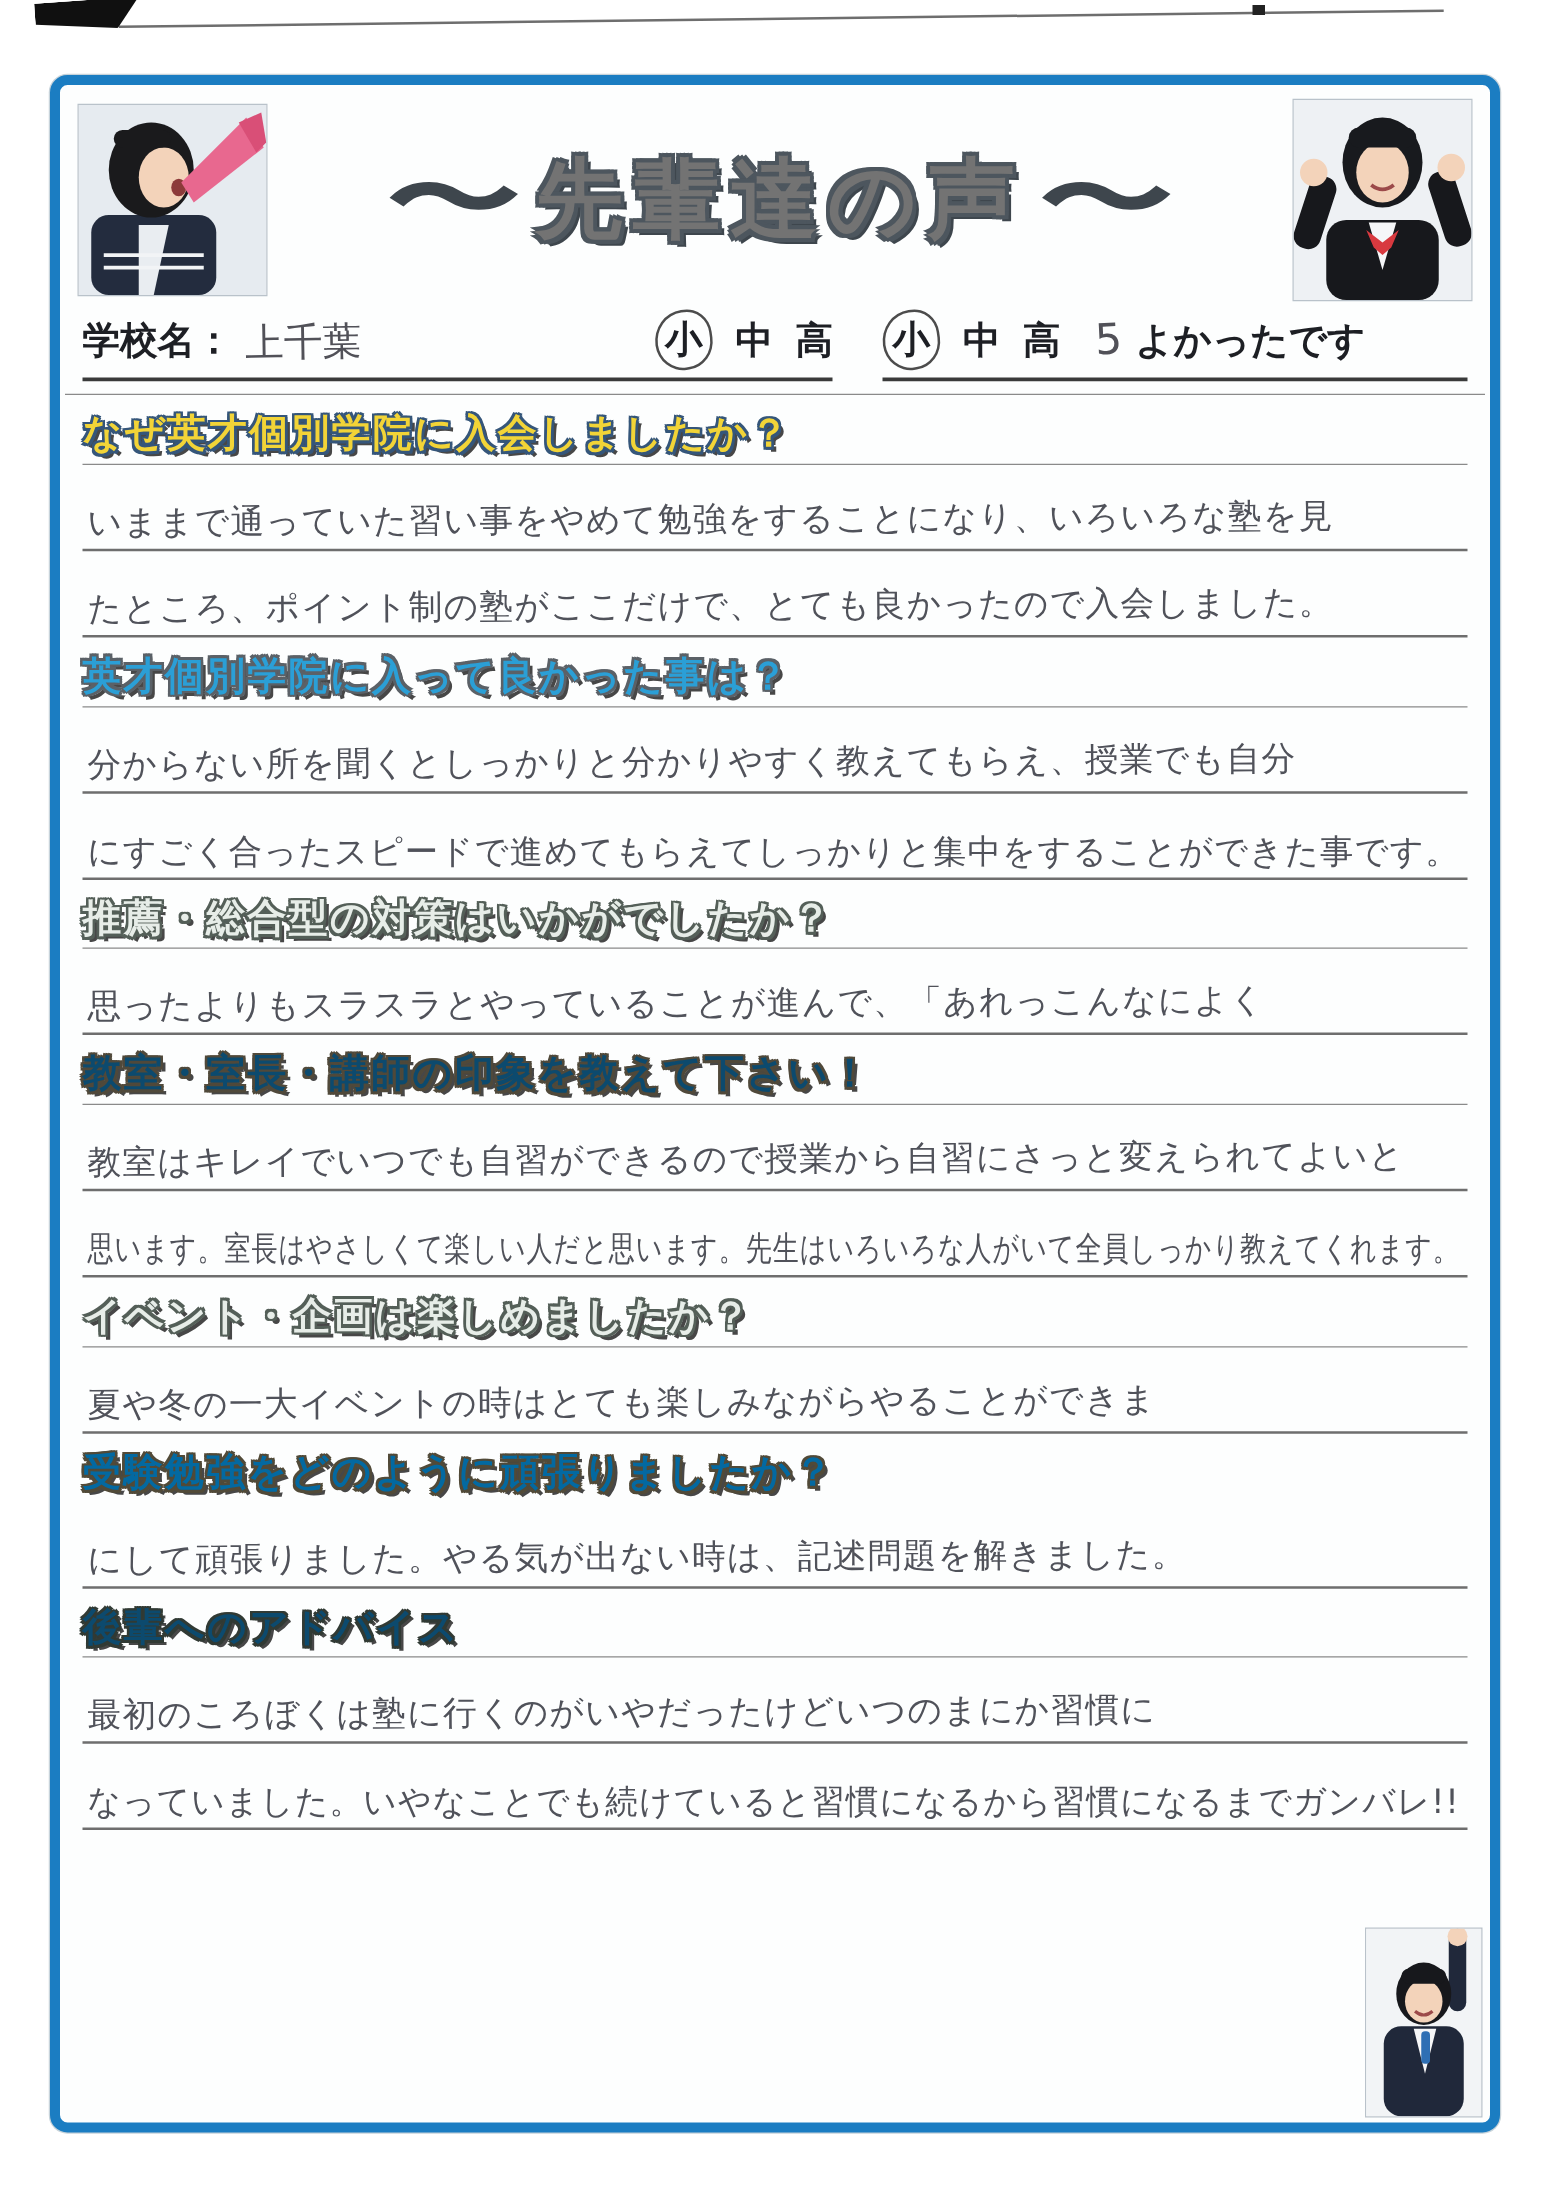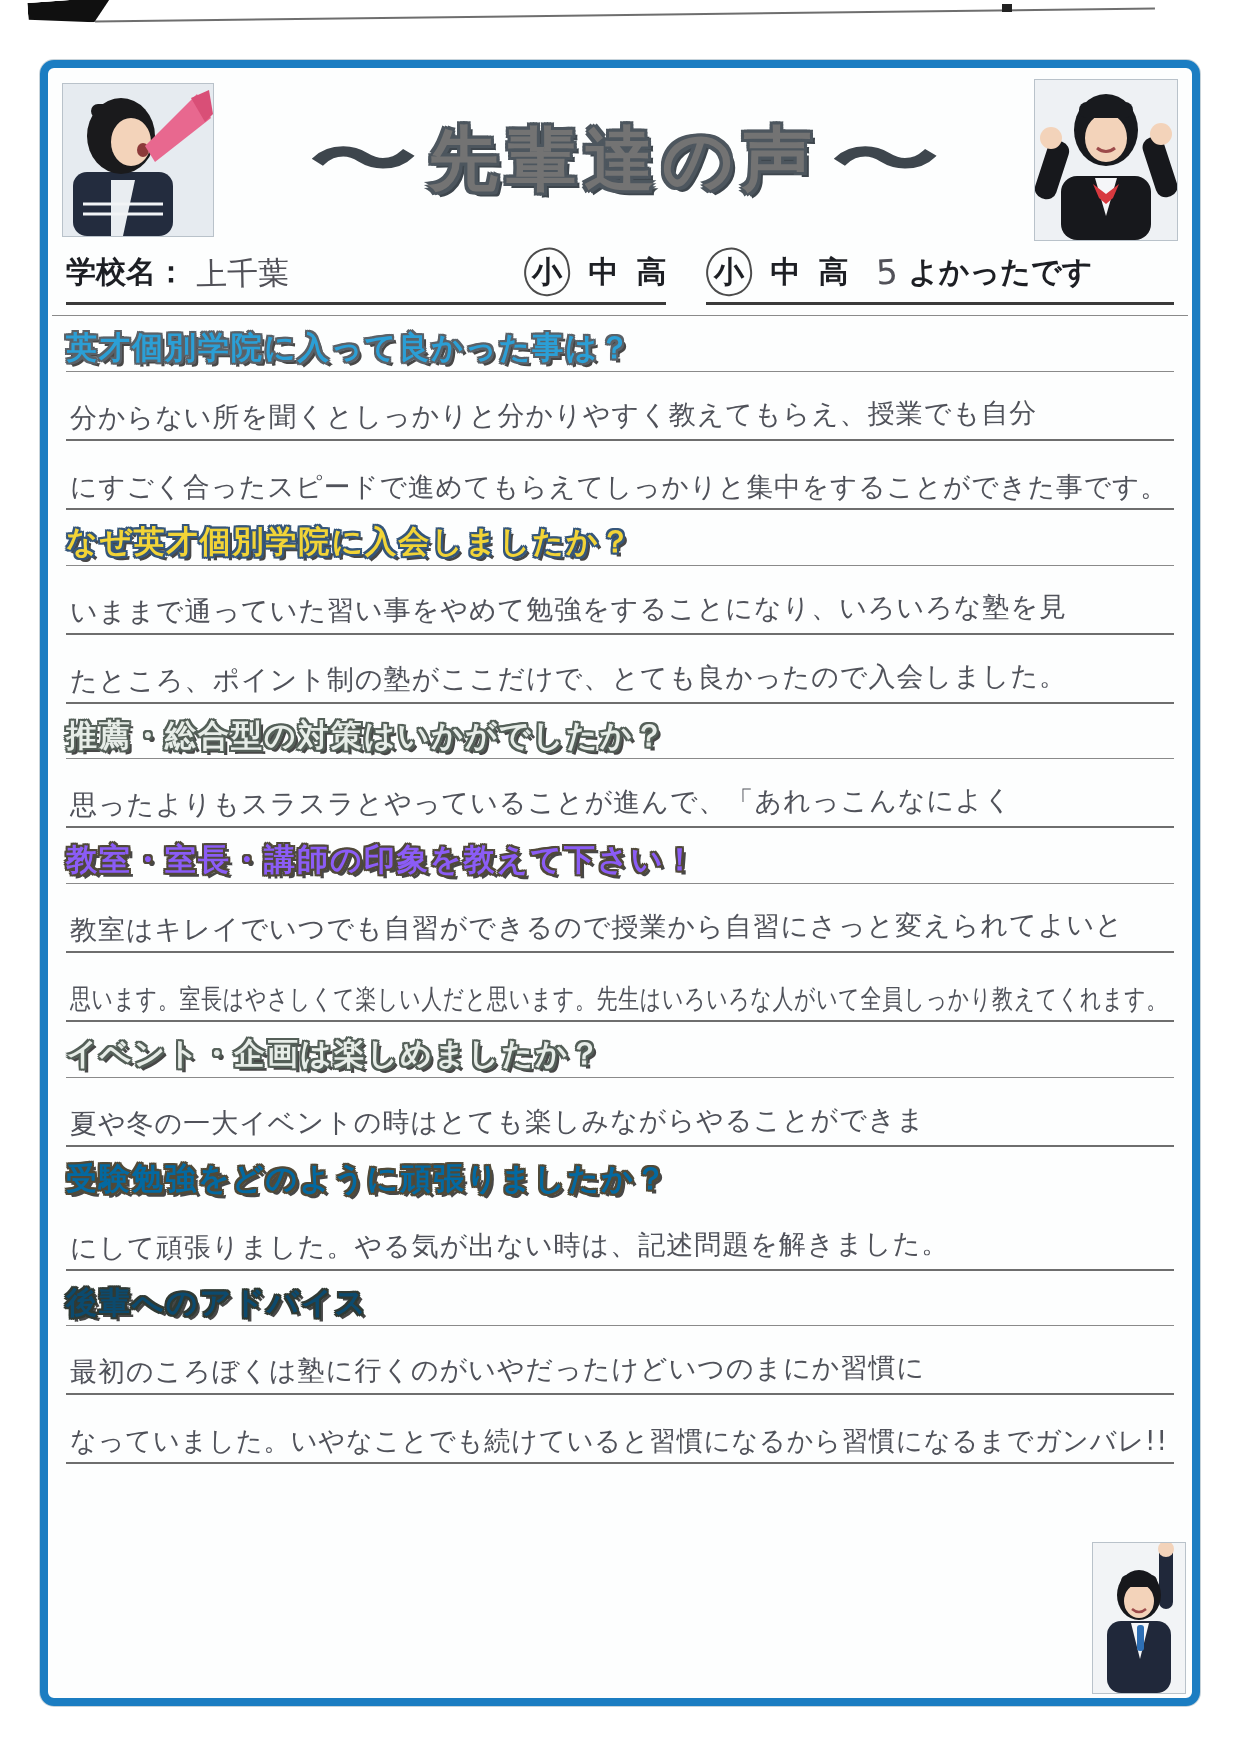--- a/index.html
+++ b/index.html
@@ -46,21 +46,21 @@
 
   
   main{padding:0 18px;}
   .qh{font-size:31px;font-weight:bold;letter-spacing:2px;margin:12px 0 4px 0;line-height:1.25;}
   .st-yellow{color:#f2d437;text-shadow:-2px -2px 0 #35567a,2px -2px 0 #35567a,-2px 2px 0 #35567a,
              2px 2px 0 #35567a,0 -2px 0 #35567a,0 2px 0 #35567a,-2px 0 0 #35567a,2px 0 0 #35567a,4px 4px 0 #474747;}
   .st-blue{color:#2b9fd6;text-shadow:-2px -2px 0 #5b6167,2px -2px 0 #5b6167,-2px 2px 0 #5b6167,
              2px 2px 0 #5b6167,0 -2px 0 #5b6167,0 2px 0 #5b6167,-2px 0 0 #5b6167,2px 0 0 #5b6167,4px 4px 0 #474747;}
   .st-mist{color:#e7ede8;text-shadow:-2px -2px 0 #545f58,2px -2px 0 #545f58,-2px 2px 0 #545f58,
              2px 2px 0 #545f58,0 -2px 0 #545f58,0 2px 0 #545f58,-2px 0 0 #545f58,2px 0 0 #545f58,4px 4px 0 #474747;}
-  .st-goldsoft{color:#8b5cf6;text-shadow:-2px -2px 0 #50493a,2px -2px 0 #50493a,-2px 2px 0 #50493a,
+  .st-goldsoft{color:#0c4a6e;text-shadow:-2px -2px 0 #50493a,2px -2px 0 #50493a,-2px 2px 0 #50493a,
              2px 2px 0 #50493a,0 -2px 0 #50493a,0 2px 0 #50493a,-2px 0 0 #50493a,2px 0 0 #50493a,4px 4px 0 #474747;}
   .st-gold{color:#0369a1;text-shadow:-2px -2px 0 #514a38,2px -2px 0 #514a38,-2px 2px 0 #514a38,
              2px 2px 0 #514a38,0 -2px 0 #514a38,0 2px 0 #514a38,-2px 0 0 #514a38,2px 0 0 #514a38,4px 4px 0 #474747;}
   .st-green{color:#0c4a6e;text-shadow:-2px -2px 0 #313a34,2px -2px 0 #313a34,-2px 2px 0 #313a34,
              2px 2px 0 #313a34,0 -2px 0 #313a34,0 2px 0 #313a34,-2px 0 0 #313a34,2px 0 0 #313a34,4px 4px 0 #474747;}
 
   .ans-line{height:64px;border-bottom:2px solid #6e6e6e;display:flex;align-items:flex-end;
             overflow:hidden;padding:0 4px 3px 4px;}
   .ans-line.first{border-top:1.5px solid #8a8a8a;}
   .hand-line{display:inline-block;white-space:nowrap;transform-origin:left bottom;
@@ -136,36 +136,36 @@
       </span>
       <span class="hand join-num">5</span>
       <span>よかったです</span>
     </div>
   </div>
   <div class="school-sep"></div>
 
   <main>
 
     <section class="qa">
+      <h2 class="qh st-yellow">なぜ英才個別学院に入会しましたか？</h2>
+      <div class="ans-line first">
+        <span class="hand-line">いままで通っていた習い事をやめて勉強をすることになり、いろいろな塾を見</span>
+        </div>
+      <div class="ans-line">
+        <span class="hand-line">たところ、ポイント制の塾がここだけで、とても良かったので入会しました。</span>
+        </div>
+    </section>
+
+    <section class="qa">
       <h2 class="qh st-blue">英才個別学院に入って良かった事は？</h2>
       <div class="ans-line first">
         <span class="hand-line">分からない所を聞くとしっかりと分かりやすく教えてもらえ、授業でも自分</span>
         </div>
       <div class="ans-line">
         <span class="hand-line" style="transform: scaleX(0.987);">にすごく合ったスピードで進めてもらえてしっかりと集中をすることができた事です。</span>
-        </div>
-    </section>
-
-    <section class="qa">
-      <h2 class="qh st-yellow">なぜ英才個別学院に入会しましたか？</h2>
-      <div class="ans-line first">
-        <span class="hand-line">いままで通っていた習い事をやめて勉強をすることになり、いろいろな塾を見</span>
-        </div>
-      <div class="ans-line">
-        <span class="hand-line">たところ、ポイント制の塾がここだけで、とても良かったので入会しました。</span>
         </div>
     </section>
 
     <section class="qa">
       <h2 class="qh st-mist">推薦・総合型の対策はいかがでしたか？</h2>
       <div class="ans-line first">
         <span class="hand-line">思ったよりもスラスラとやっていることが進んで、「あれっこんなによく</span>
         </div>
     </section>
 

